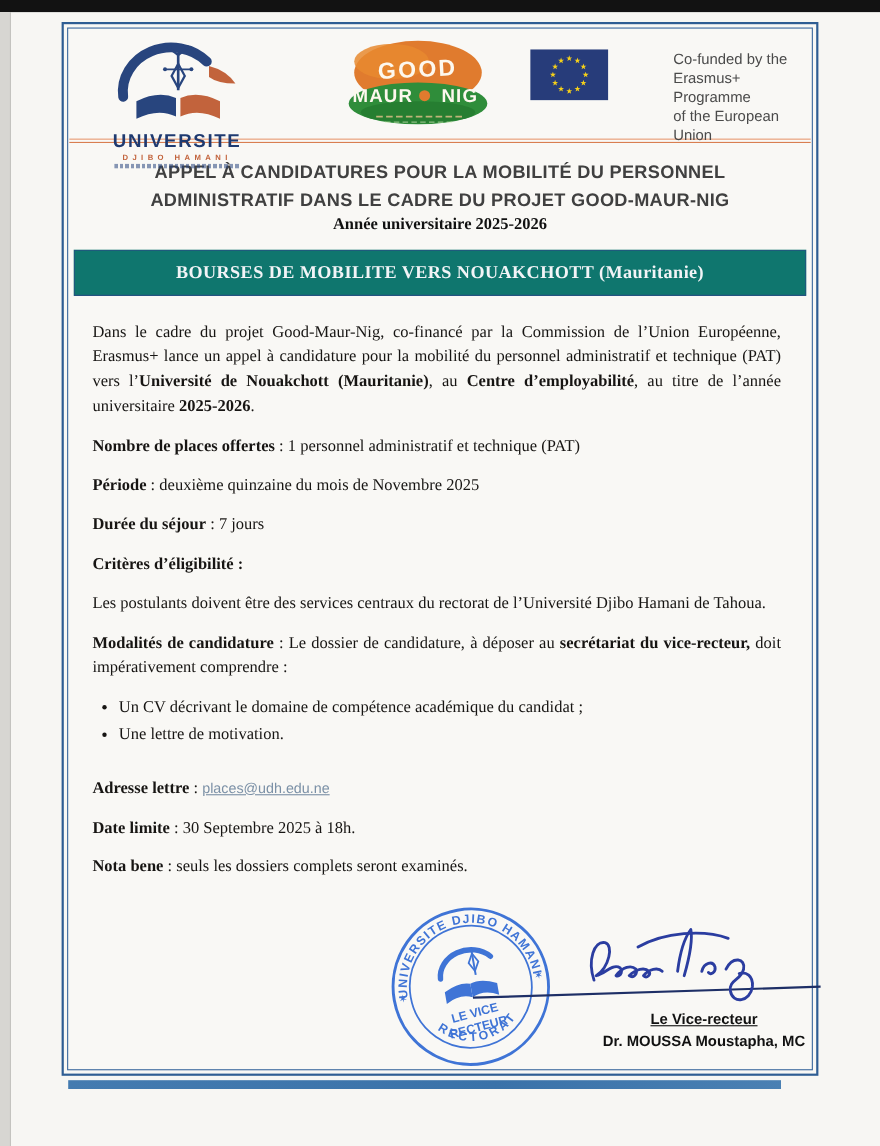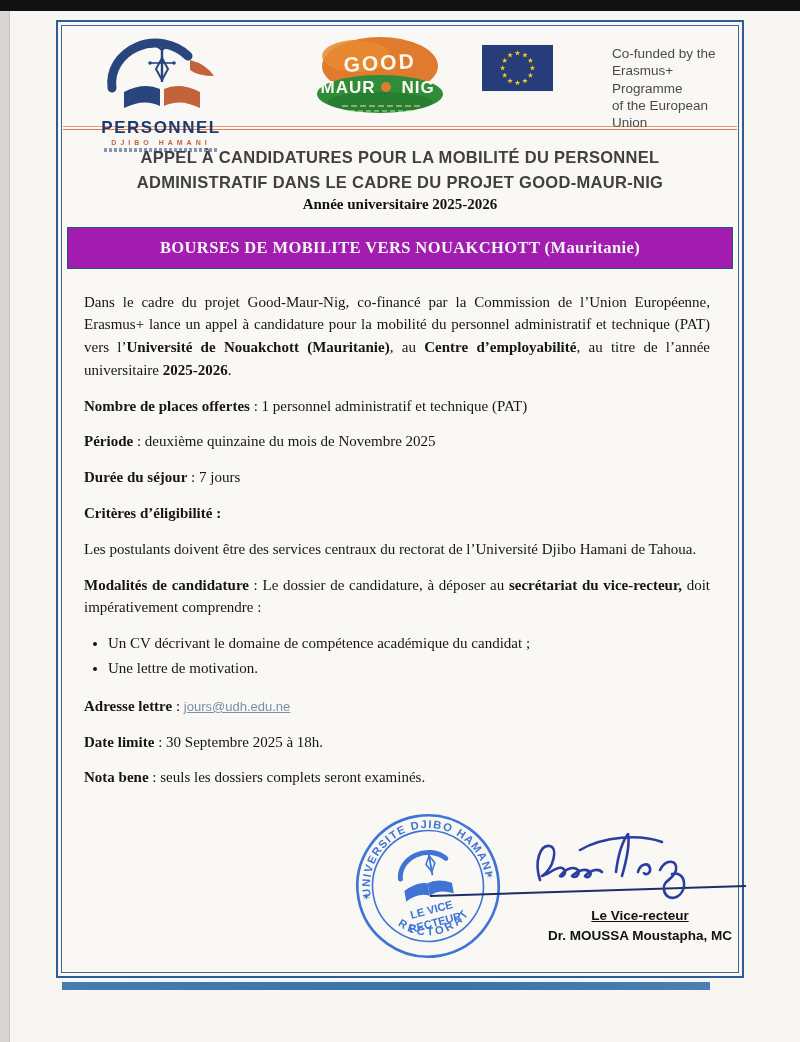--- a/index.html
+++ b/index.html
@@ -23,31 +23,31 @@
   .logo-good{position:absolute;left:238px;top:8px;}
   .eu-block{position:absolute;left:424px;top:22px;display:flex;align-items:flex-start;gap:11px;}
   .eu-text{font-family:"Liberation Sans",sans-serif;font-size:13.5px;line-height:1.28;color:#4a4a4a;padding-top:1px;margin-left:48px;}
   .orange-rule{margin:0 5px;height:2px;border-top:1px solid #e89a72;border-bottom:1px solid #d97e50;}
   
   .title-block{margin-top:15px;text-align:center;font-family:"Liberation Sans",sans-serif;
     font-weight:bold;color:#404040;font-size:16.5px;line-height:1.5;letter-spacing:.3px;}
   .subtitle{margin-top:1px;text-align:center;font-weight:bold;font-size:15px;color:#111;}
   
   .banner{
-    margin:14px 9px 0 9px;height:42px;background:#a21caf;
+    margin:14px 9px 0 9px;height:42px;background:#0f766e;
     display:flex;align-items:center;justify-content:center;
     color:#f2f4f7;font-weight:bold;font-size:16.5px;letter-spacing:.4px;
     box-shadow:inset 0 0 0 1px #245381;
   }
   
   .body{padding:22px 32px 0 26px;font-size:15px;line-height:1.52;color:#171513;}
   .body p{margin:0 0 13px 0;text-align:justify;}
   .body p.line{text-align:left;}
   strong{font-weight:bold;}
-  ul.docs{margin:2px 0 15px 24px;padding:0;}
+  ul.docs{margin:2px 0 26px 24px;padding:0;}
   ul.docs li{margin:2px 0;}
   .email-link{font-family:"Liberation Sans",sans-serif;font-size:13px;color:#7b90a6;text-decoration:underline;}
   
   .sig-area{position:relative;height:216px;margin-top:2px;}
   .stamp{position:absolute;left:268px;top:8px;transform:rotate(-10deg);}
   .signature-svg{position:absolute;left:344px;top:12px;}
   .sig-names{
     position:absolute;left:436px;top:104px;width:240px;text-align:center;
     font-family:"Liberation Sans",sans-serif;font-weight:bold;font-size:13.5px;color:#111;line-height:1.45;
   }
@@ -74,21 +74,21 @@
           <line x1="60" y1="33" x2="84" y2="33" stroke="#28457e" stroke-width="1.6"></line>
           <circle cx="60" cy="33" r="1.8" fill="#28457e"></circle>
             <circle cx="84" cy="33" r="1.8" fill="#28457e"></circle>
           <path d="M64,14 L72,20 L80,14" fill="none" stroke="#28457e" stroke-width="2"></path>
           <circle cx="64" cy="13" r="2" fill="#28457e"></circle>
             <circle cx="80" cy="13" r="2" fill="#28457e"></circle>
           <path d="M34,62 Q54,52 70,59 L70,76 Q54,68 34,78 Z" fill="#28457e"></path>
           <path d="M110,62 Q90,52 74,59 L74,76 Q90,68 110,78 Z" fill="#c2633c"></path>
         </svg>
         <div style="margin-top:-12px;text-align:center;">
-          <div style="font-family:'Liberation Sans',sans-serif;font-weight:bold;font-size:17px;letter-spacing:1.5px;color:#1f3a70;">PERSONNEL</div>
+          <div style="font-family:'Liberation Sans',sans-serif;font-weight:bold;font-size:17px;letter-spacing:1.5px;color:#1f3a70;">UNIVERSITE</div>
           <div style="font-family:'Liberation Sans',sans-serif;font-weight:bold;font-size:7px;letter-spacing:4px;color:#c2633c;margin-top:1px;">DJIBO HAMANI</div>
           <div style="height:4px;margin:2px 14px 0 14px;background:repeating-linear-gradient(90deg,#28457e 0 3px,transparent 3px 5px);opacity:.55;"></div>
         </div>
       </div>
 
       <div class="logo-good">
         <svg width="168" height="96" viewBox="0 0 168 96">
           <ellipse cx="84" cy="36" rx="58" ry="29" fill="#e07b2e"></ellipse>
           <ellipse cx="60" cy="26" rx="34" ry="16" fill="#e8892f" opacity=".85"></ellipse>
           <ellipse cx="84" cy="64" rx="63" ry="19" fill="#2f8d3a"></ellipse>
@@ -153,21 +153,21 @@
 
       <p>Les postulants doivent être des services centraux du rectorat de l’Université Djibo Hamani de Tahoua.</p>
 
       <p><strong>Modalités de candidature</strong><span> : Le dossier de candidature, à déposer au </span><strong>secrétariat du vice-recteur,</strong><span> doit impérativement comprendre :</span></p>
 
       <ul class="docs">
         <li>Un CV décrivant le domaine de compétence académique du candidat ;</li>
         <li>Une lettre de motivation.</li>
       </ul>
 
-      <p class="line"><strong>Adresse lettre</strong><span> : </span><a class="email-link" href="#">jours@udh.edu.ne</a></p>
+      <p class="line"><strong>Adresse lettre</strong><span> : </span><a class="email-link" href="#">places@udh.edu.ne</a></p>
 
       <p class="line"><strong>Date limite</strong><span> : </span><span>30 Septembre 2025 à 18h.</span></p>
 
       <p class="line"><strong>Nota bene</strong><span> : </span><span>seuls les dossiers complets seront examinés.</span></p>
 
       <div class="sig-area">
 
         <svg class="stamp" width="152" height="152" viewBox="0 0 170 170">
           <defs>
             <path id="stampTop" d="M 39 131 A 65 65 0 1 1 131 131" fill="none"></path>

